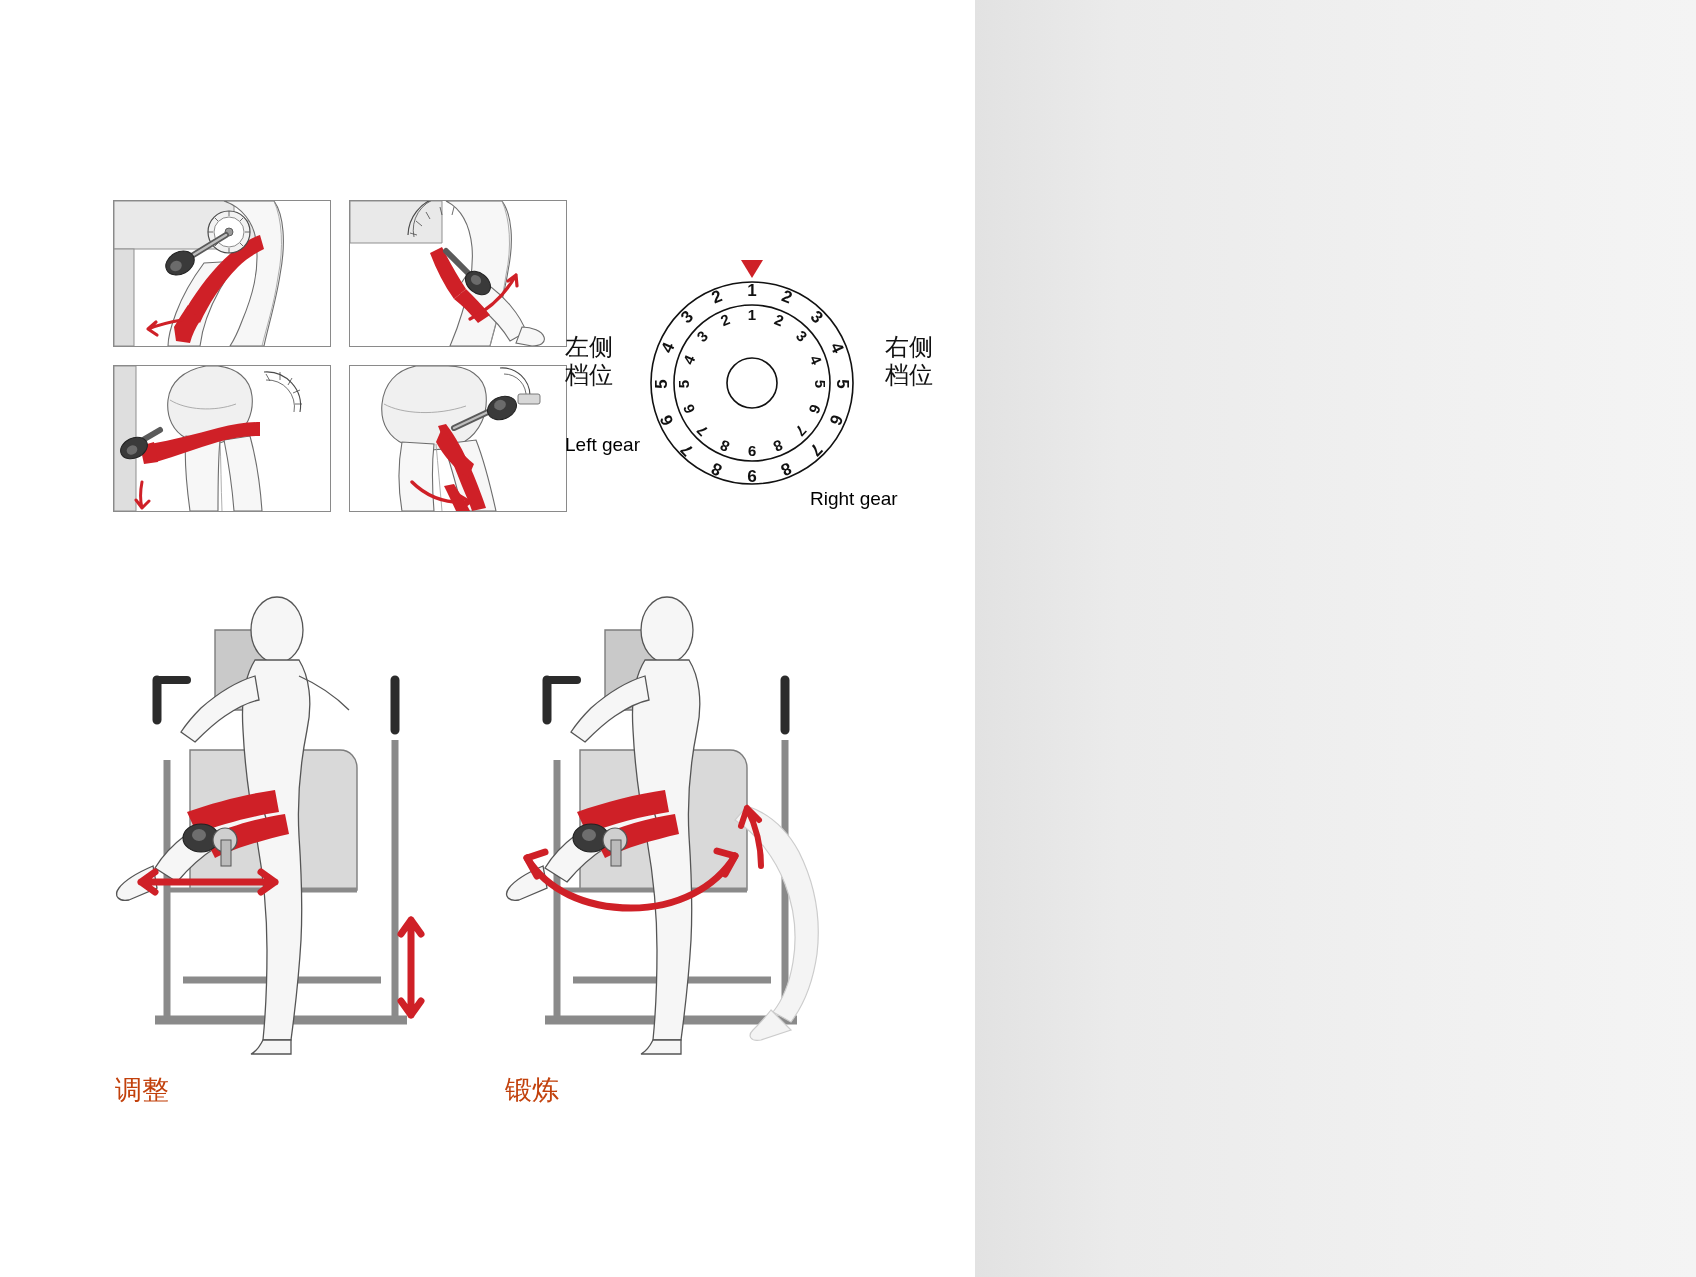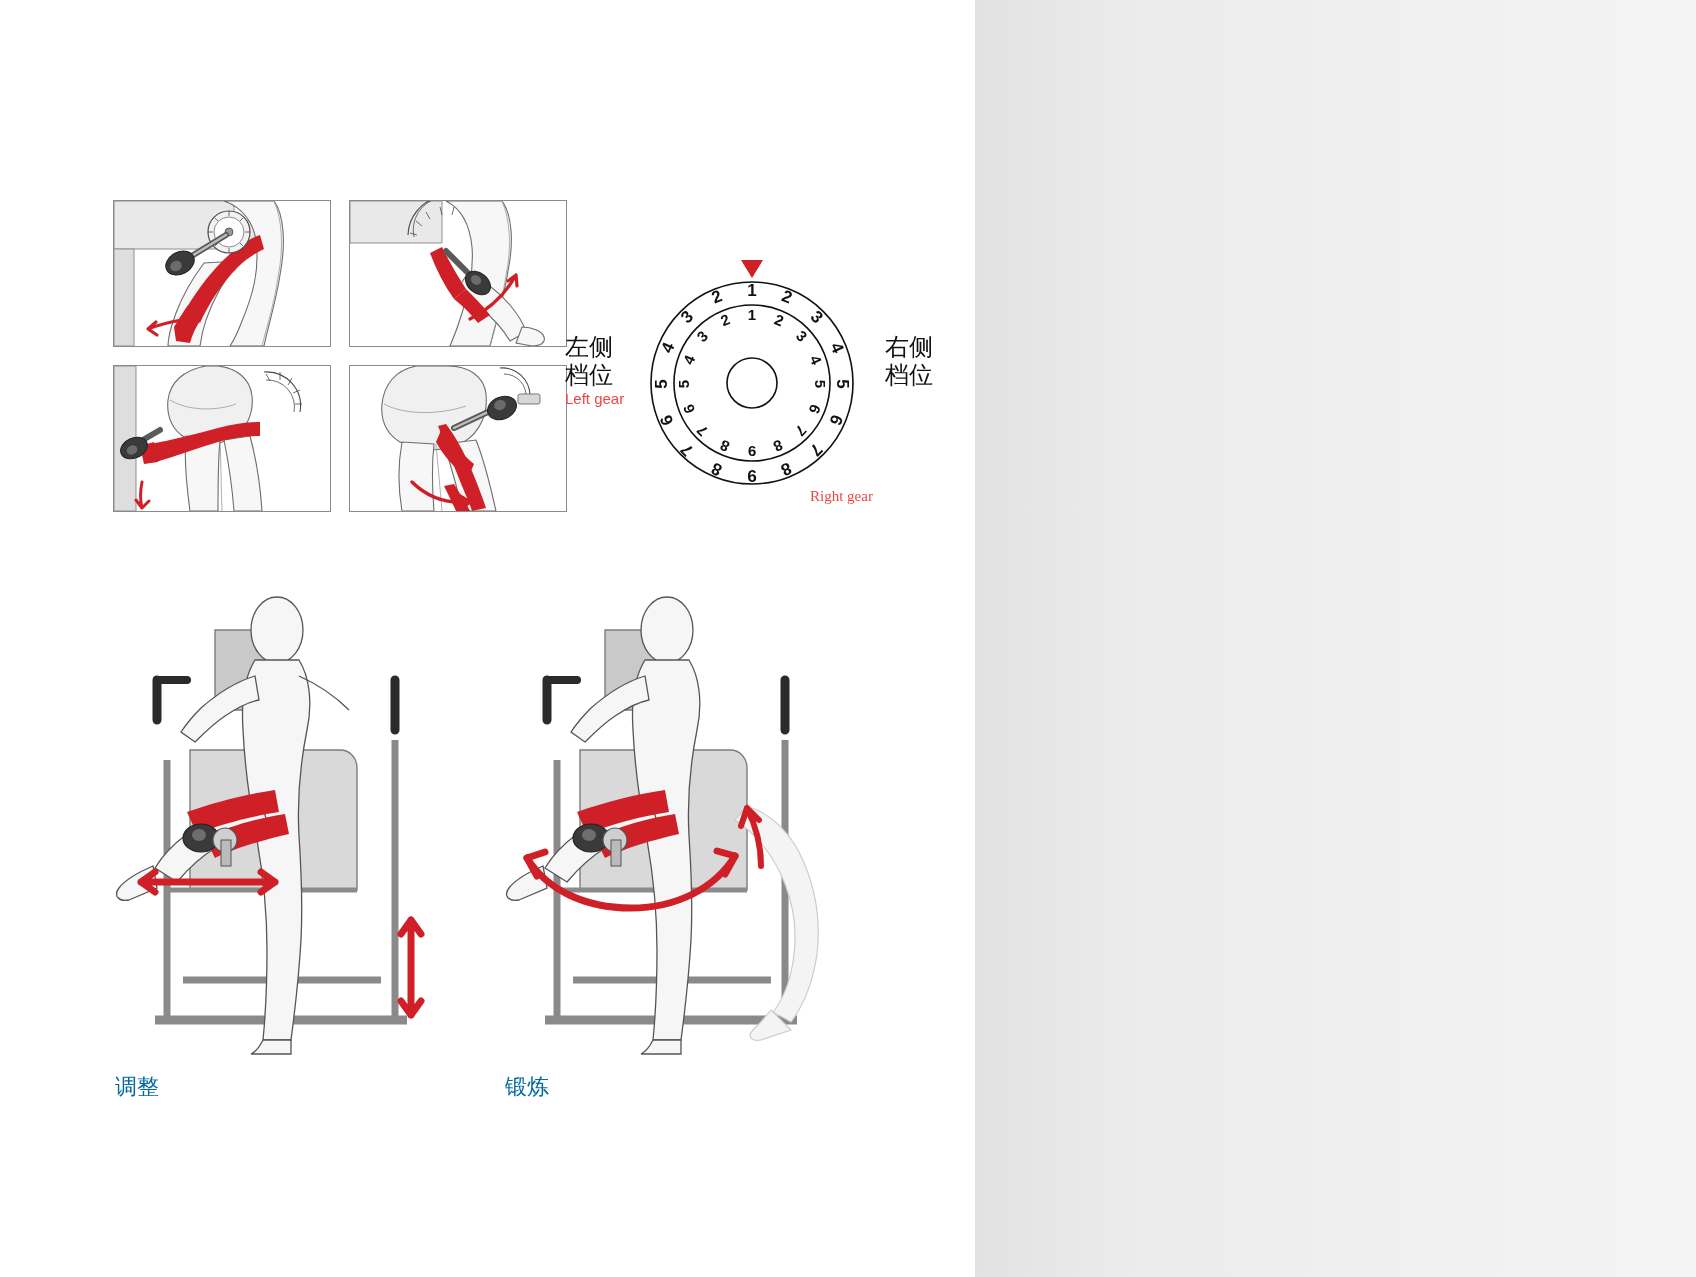--- a/index.html
+++ b/index.html
@@ -29,29 +29,29 @@
   .f3 { left:0;     top:165px; }
   .f4 { left:236px; top:165px; }
 
   .leg-svg { position:absolute; left:0; top:0; }
 
   
   .dial-wrap { position:absolute; left:605px; top:248px; width:290px; height:270px; }
   .gear-label {
     position:absolute; font-size:24px; color:#111; line-height:1.18; font-weight:normal;
   }
-  .gear-label .en { font-size:15px; color:#ef4444; }
+  .gear-label .en { font-size:19px; color:#000000;margin-top:44px; }
   .left-gear { left:-40px; top:85px; text-align:left; width:95px; }
   .right-gear { left:233px; top:85px; text-align:right; width:95px; }
-  .right-gear-en { position:absolute; left:205px; top:240px; font-size:15px; color:#222; width:130px;font-family:Liberation Serif, serif; }
+  .right-gear-en { position:absolute; left:205px; top:240px; font-size:15px; color:#222; width:130px; }
 
   
   .machines { position:absolute; left:95px; top:590px; }
   .caption {
-    position:absolute; font-size:22px; color:#0369a1;
+    position:absolute; font-size:27px; color:#c2410c;
   }
   .cap1 { left:115px; top:1072px; }
   .cap2 { left:505px; top:1072px; }
 </style>
 </head>
 <body>
 
 <div class="page">
 
   <div class="right-panel">

